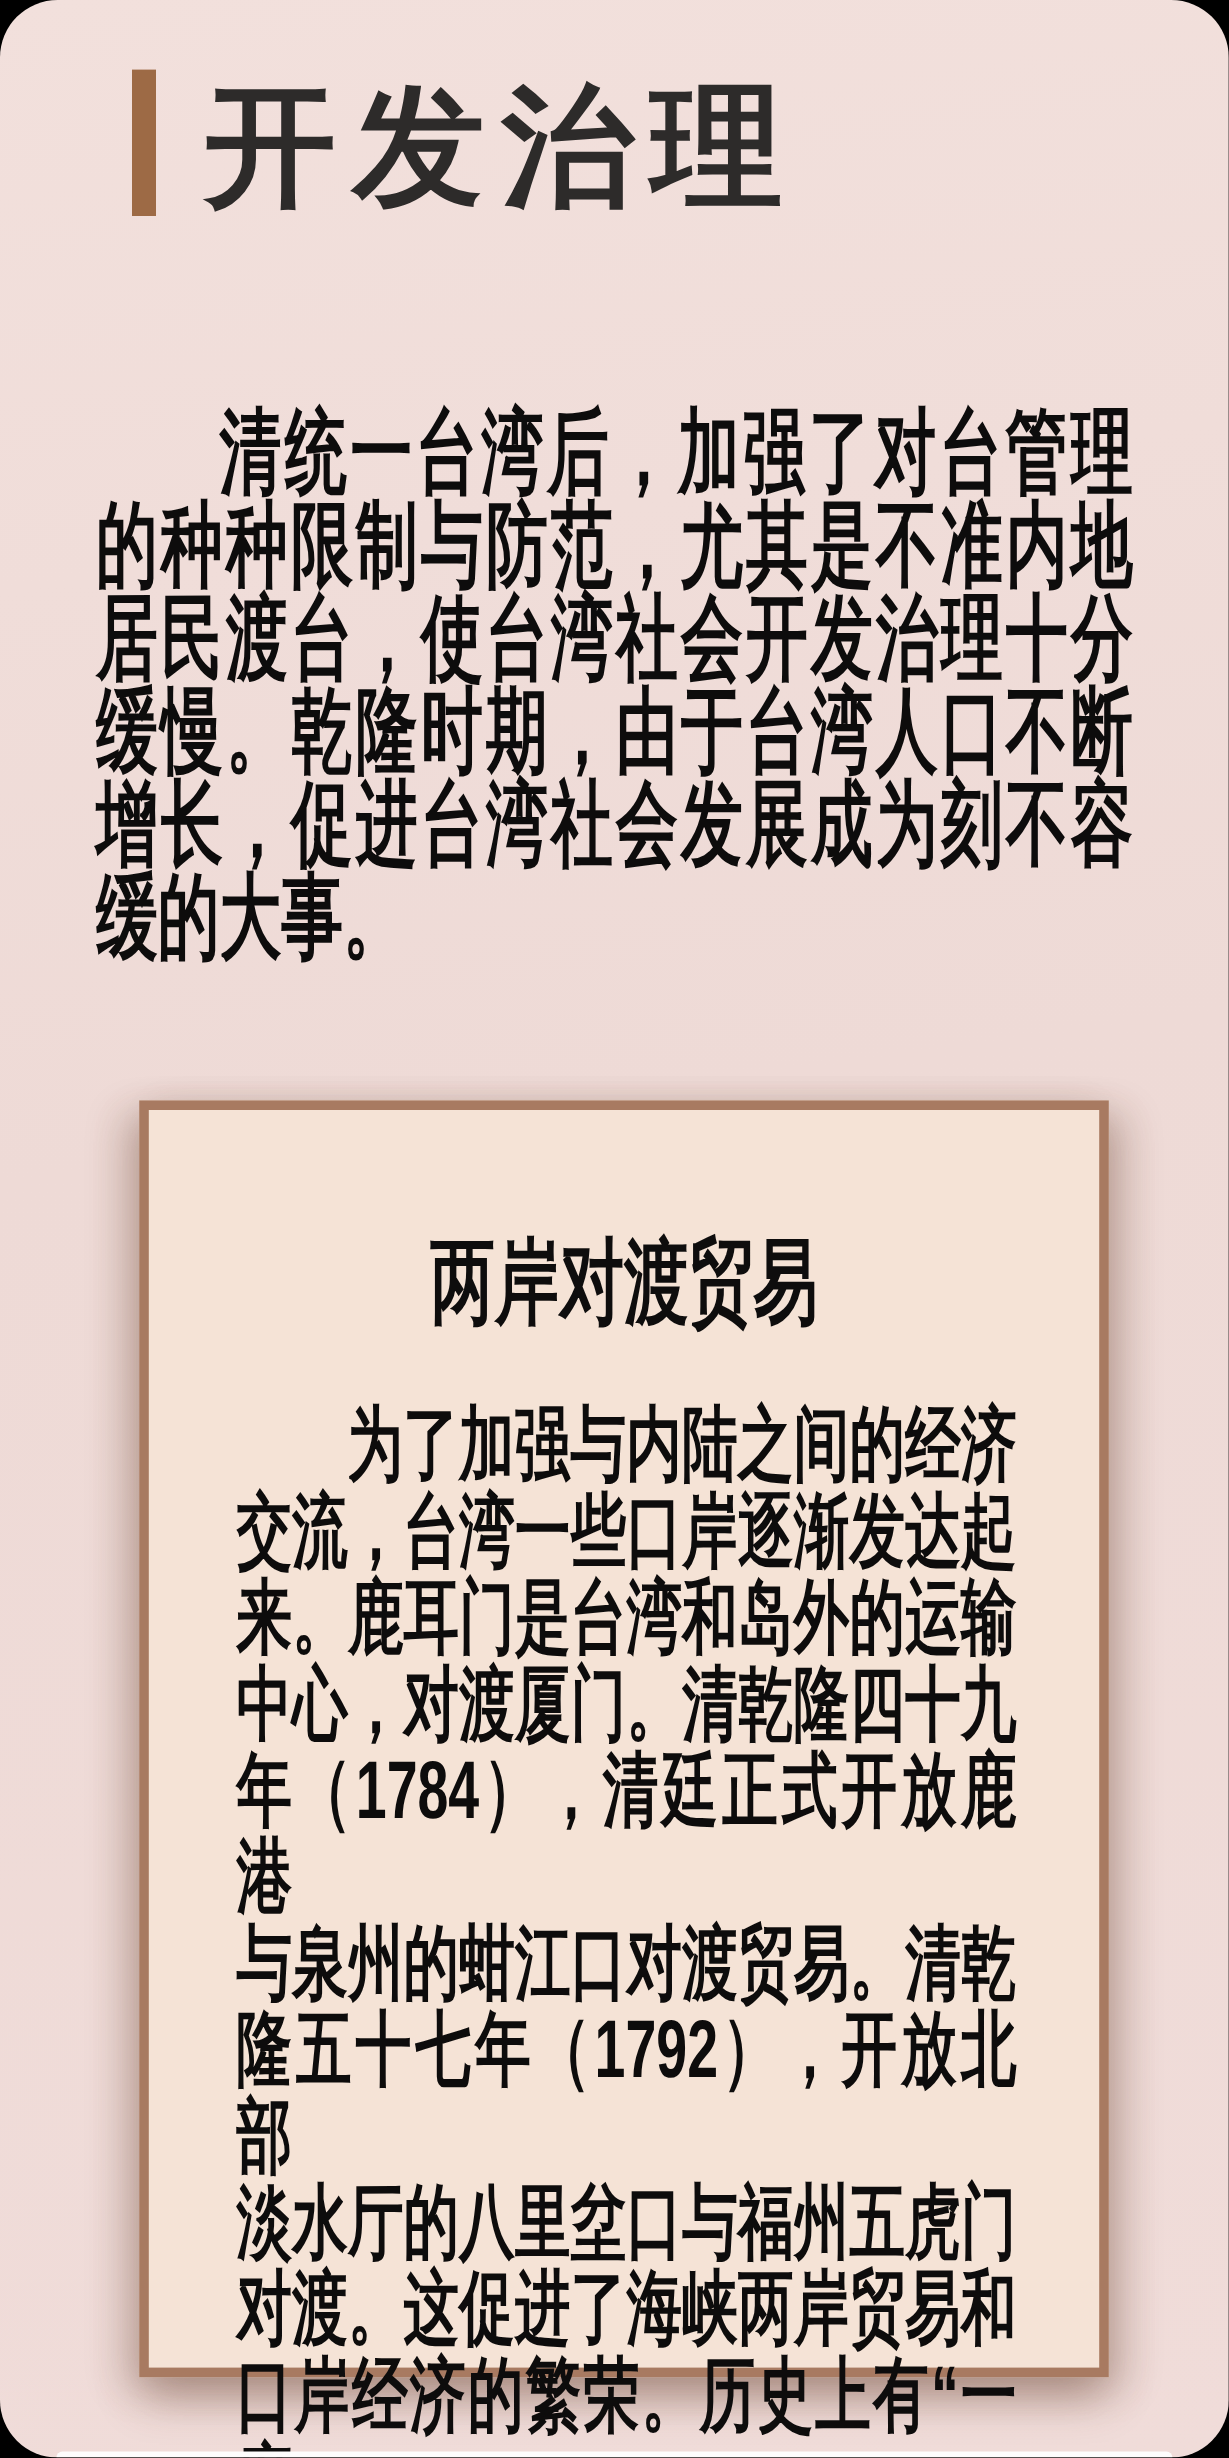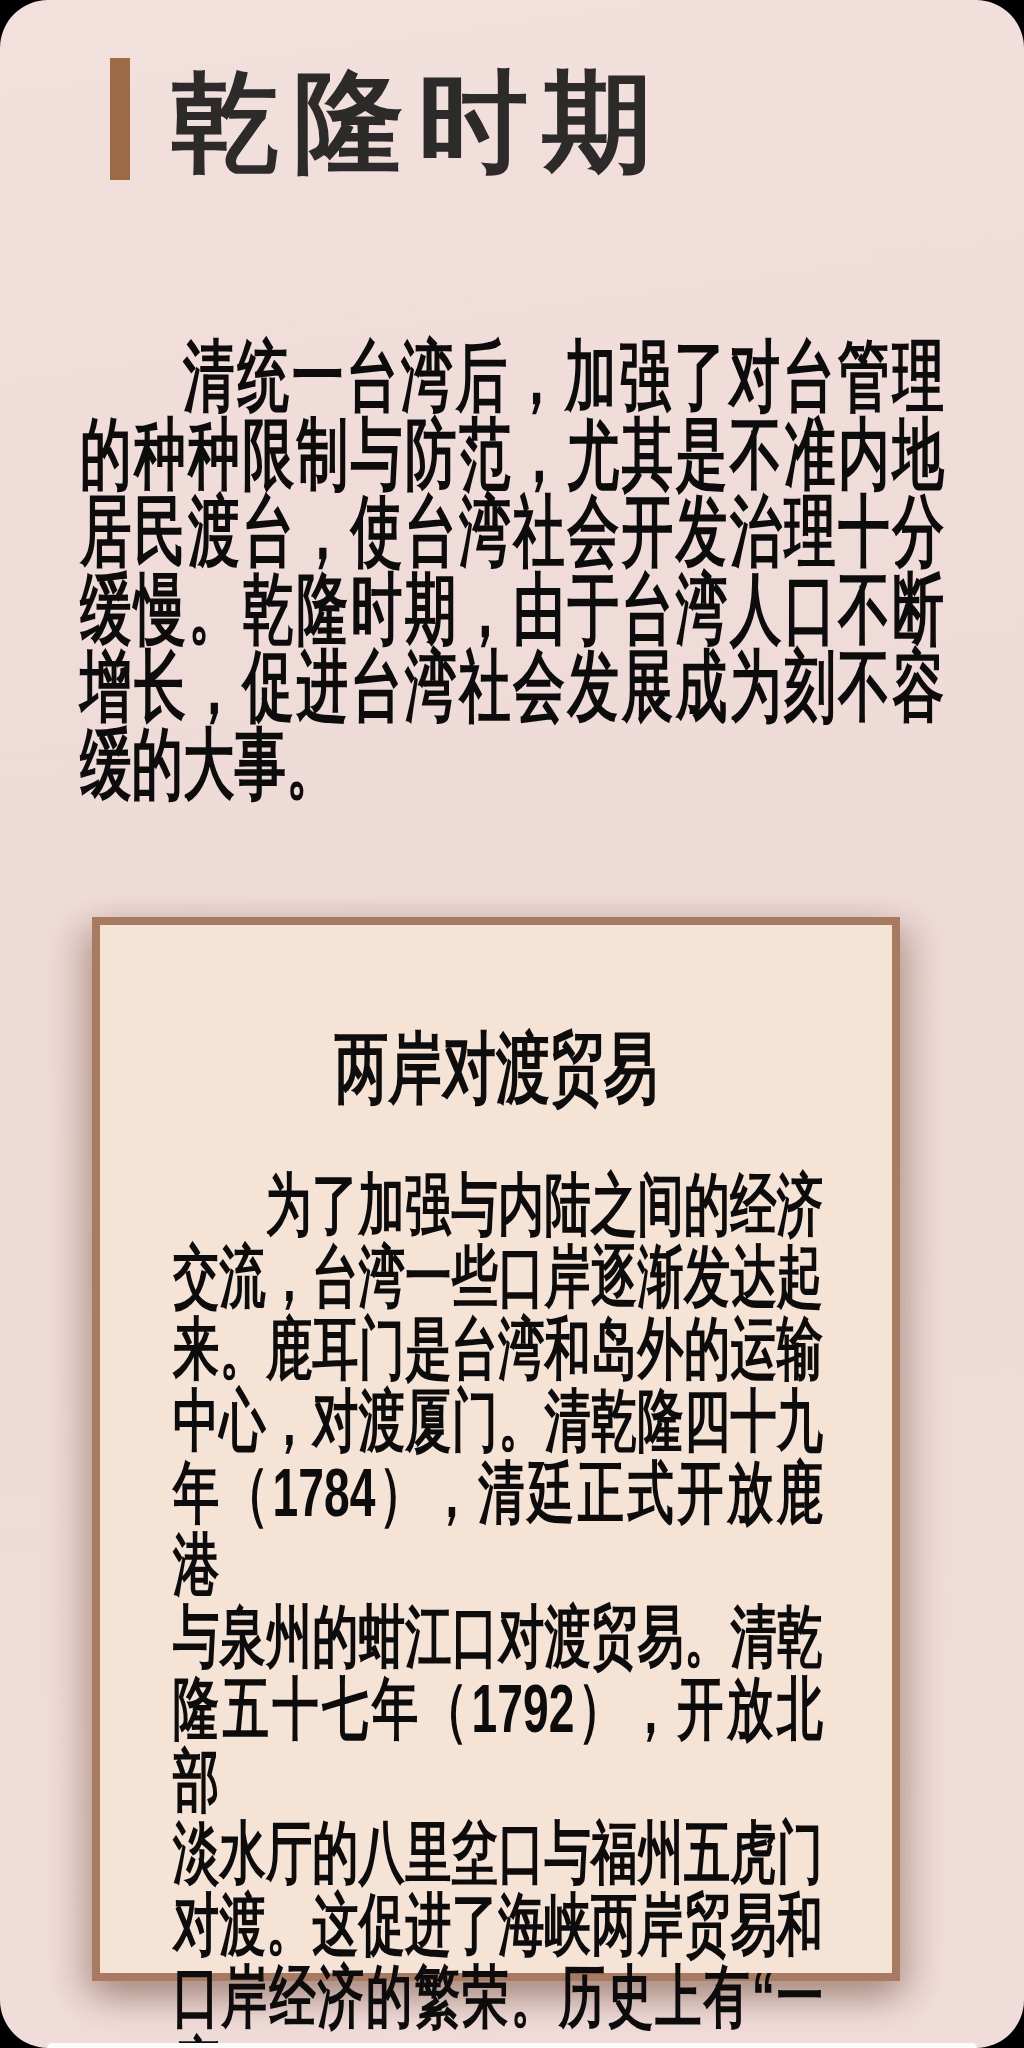--- a/index.html
+++ b/index.html
@@ -23,21 +23,21 @@
   .para{
     position:absolute;left:80px;top:338px;width:1309px;
     transform:scaleX(0.66);transform-origin:0 0;
     font-size:78px;line-height:77.5px;font-weight:700;color:#0d0c0c;
   }
   .jline{text-align:justify;text-align-last:justify;}
   .jline.indent{text-indent:2em;}
   .jline.last{text-align-last:left;}
   
   .infobox{
-    position:absolute;left:92px;top:917px;width:792px;height:1048px;
+    position:absolute;left:116px;top:917px;width:792px;height:1048px;
     border:8px solid #a87a61;background:#f5e3d6;
     box-shadow:0 18px 34px rgba(95,55,38,.30),-16px 10px 30px rgba(95,55,38,.16),16px 10px 30px rgba(95,55,38,.16);
   }
   .ib-title-wrap{position:absolute;left:0;top:102px;width:100%;text-align:center;}
   .ib-title{
     display:inline-block;font-size:78px;line-height:82px;font-weight:700;color:#0e0d0d;
     transform:scaleX(0.69);transform-origin:50% 50%;white-space:nowrap;
   }
   .ib-para{
     position:absolute;left:73px;top:243px;width:956px;
@@ -50,21 +50,21 @@
     background:#fdfcfc;border-radius:8px 8px 0 0;
   }
 </style>
 </head>
 <body>
 
 <div class="card">
 
   <div class="title-block">
     <div class="accent-bar"></div>
-    <h1 class="page-title">乾隆时期</h1>
+    <h1 class="page-title">开发治理</h1>
   </div>
 
   <div class="para">
     <div class="jline indent">清统一台湾后，加强了对台管理</div>
     <div class="jline">的种种限制与防范，尤其是不准内地</div>
     <div class="jline">居民渡台，使台湾社会开发治理十分</div>
     <div class="jline">缓慢。乾隆时期，由于台湾人口不断</div>
     <div class="jline">增长，促进台湾社会发展成为刻不容</div>
     <div class="jline last">缓的大事。</div>
   </div>

